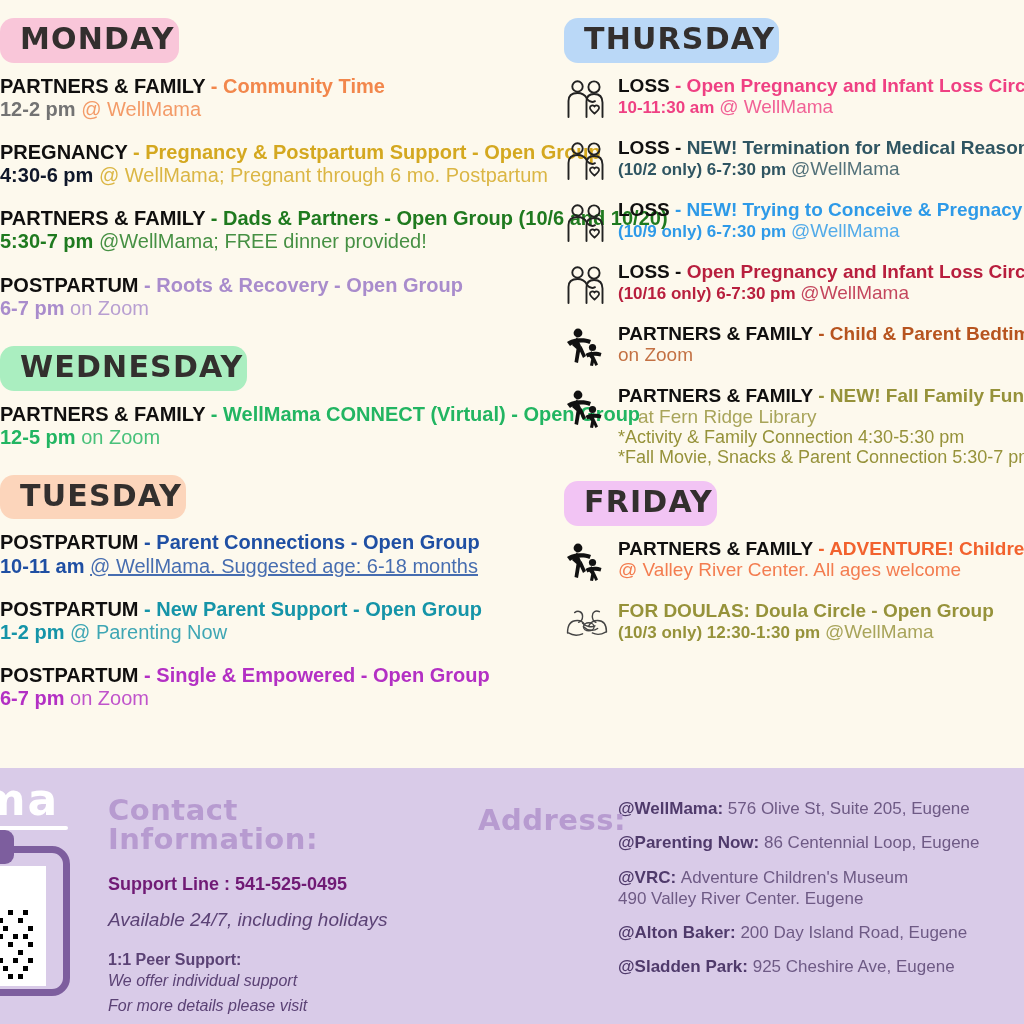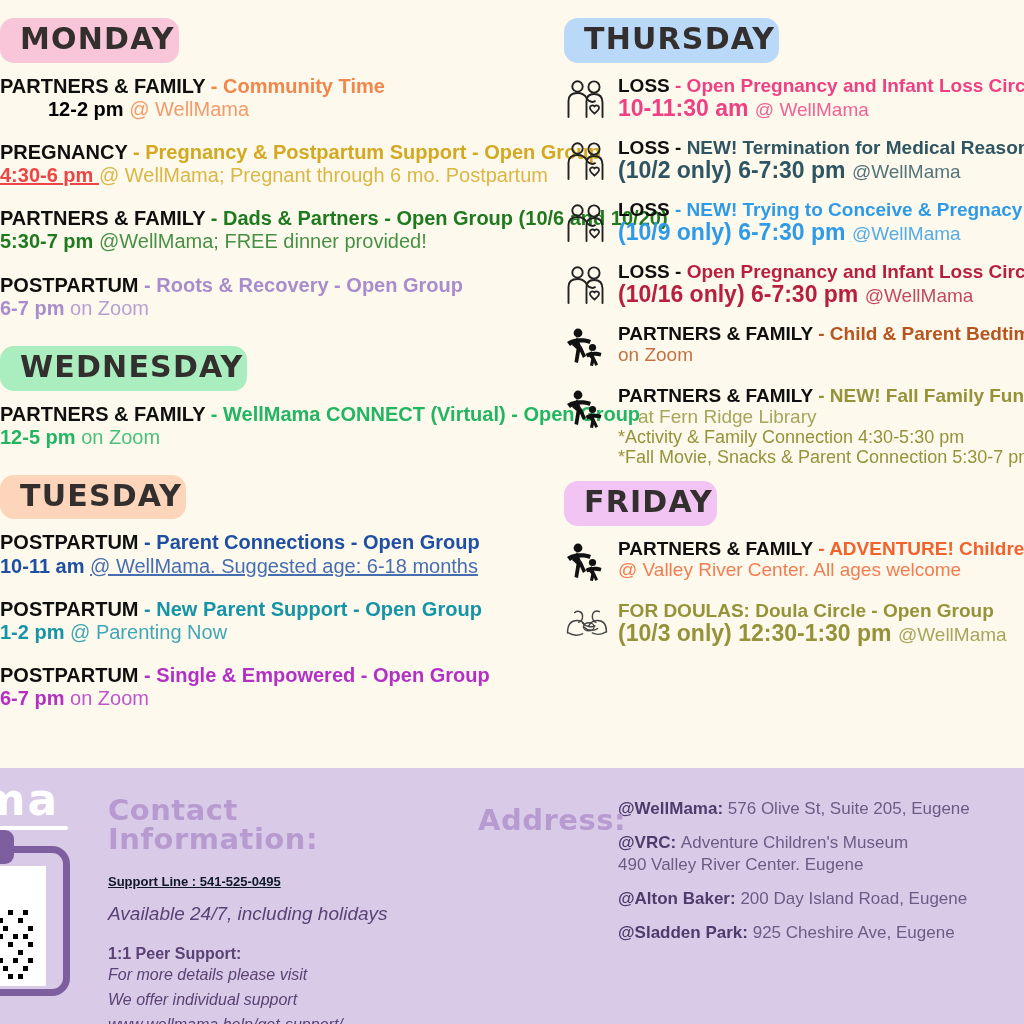--- a/index.html
+++ b/index.html
@@ -68,21 +68,21 @@
     font-weight: bold;
     font-size: 19px;
     color: #100f0f;
   }
   .ttl {
     font-weight: bold;
     font-size: 19px;
   }
   .tm {
     font-weight: bold;
-    font-size: 23px;
+    font-size: 17px;
   }
   .loc {
     font-weight: normal;
     font-size: 19px;
   }
   .sub {
     font-weight: normal;
     font-size: 18px;
   }
   .sub b { font-weight: normal; }
@@ -165,24 +165,23 @@
     font-weight: bold;
     font-size: 29px;
     color: #b79bd0;
     letter-spacing: 0.5px;
     line-height: 1;
     position: absolute; left: 0; top: 8px;
   }
   .support-line {
     margin-top: 20px;
     font-weight: bold;
-    font-size: 13px;
-    color: #0f172a;
+    font-size: 18px;
+    color: #701a75;
     white-space: nowrap;
-    text-decoration: underline;
   }
   .support-avail {
     margin-top: 14px;
     font-style: italic;
     font-size: 19px;
     color: #5b4275;
     white-space: nowrap;
   }
   .peer-head {
     margin-top: 20px;
@@ -212,27 +211,27 @@
 <body>
 
 <div id="page">
 
   <div class="cal">
     <div class="col col-left" style="padding-top: 18px; padding-left: 168px; left: 0px; width: 1024px;">
         <div style="margin-bottom: 8px;"><div class="day-badge" style="background: rgb(249, 198, 217); margin-left: -168px;">MONDAY</div><div class="events">
             <div class="event" style="margin-left: -168px;">
               <div class="ev-body">
                 <div class="ev-line"><span class="cat">PARTNERS &amp; FAMILY</span><span class="ttl" style="color: rgb(242, 135, 76);"> - Community Time</span></div>
-                <div class="ev-line"><span class="tm" style="color: #000000; padding-left: 48px;">12-2 pm </span><span class="loc" style="color: rgb(242, 135, 76); opacity: 0.82;">@ WellMama</span></div>
+                <div class="ev-line"><span class="tm" style="color: #737373;">12-2 pm </span><span class="loc" style="color: rgb(242, 135, 76); opacity: 0.82;">@ WellMama</span></div>
               </div>
             </div>
             <div class="event" style="margin-left: -168px;">
               <div class="ev-body">
                 <div class="ev-line"><span class="cat">PREGNANCY</span><span class="ttl" style="color: rgb(212, 168, 32);"> - Pregnancy &amp; Postpartum Support  - Open Group</span></div>
-                <div class="ev-line"><span class="tm" style="color: #ef4444; text-decoration: underline;">4:30-6 pm </span><span class="loc" style="color: rgb(212, 168, 32); opacity: 0.82;">@ WellMama; Pregnant through 6 mo. Postpartum</span></div>
+                <div class="ev-line"><span class="tm" style="color: #0f172a;">4:30-6 pm </span><span class="loc" style="color: rgb(212, 168, 32); opacity: 0.82;">@ WellMama; Pregnant through 6 mo. Postpartum</span></div>
               </div>
             </div>
             <div class="event" style="margin-left: -168px;">
               <div class="ev-body">
                 <div class="ev-line"><span class="cat">PARTNERS &amp; FAMILY</span><span class="ttl" style="color: rgb(31, 122, 31);"> - Dads &amp; Partners - Open Group (10/6 and 10/20)</span></div>
                 <div class="ev-line"><span class="tm" style="color: rgb(31, 122, 31);">5:30-7 pm </span><span class="loc" style="color: rgb(31, 122, 31); opacity: 0.82;">@WellMama; FREE dinner provided!</span></div>
               </div>
             </div>
             <div class="event" style="margin-left: -168px;">
               <div class="ev-body">
@@ -482,29 +481,30 @@
             <rect x="64" y="108" width="5" height="5"></rect>
         </g>
       </svg>
     </div>
 
     <div class="foot-col-contact">
       <div class="foot-head">Contact Information:</div>
       <div class="support-line">Support Line : 541-525-0495</div>
       <div class="support-avail">Available 24/7, including holidays</div>
       <div class="peer-head">1:1 Peer Support:</div>
+      <div class="peer-line">We offer individual support</div>
       <div class="peer-line"> For more details please visit</div>
-      <div class="peer-line">We offer individual support</div>
       <div class="peer-line">www.wellmama.help/get-support/</div>
     </div>
 
     <div class="foot-col-addr">
       <div class="foot-head-addr">Address:</div>
       <div class="addr-list">
           <div class="addr-row"><b>@WellMama: </b><span>576 Olive St, Suite 205, Eugene</span></div>
+          <div class="addr-row"><b>@Parenting Now: </b><span>86 Centennial Loop, Eugene</span></div>
           <div class="addr-row"><b>@VRC: </b><span> Adventure Children's Museum</span><span class="l2">490 Valley River Center. Eugene</span></div>
           <div class="addr-row"><b>@Alton Baker: </b><span>200 Day Island Road, Eugene</span></div>
           <div class="addr-row"><b>@Sladden Park: </b><span>925 Cheshire Ave, Eugene</span></div>
         </div>
     </div>
 
   </div>
 </div>
 
 </body></html>

